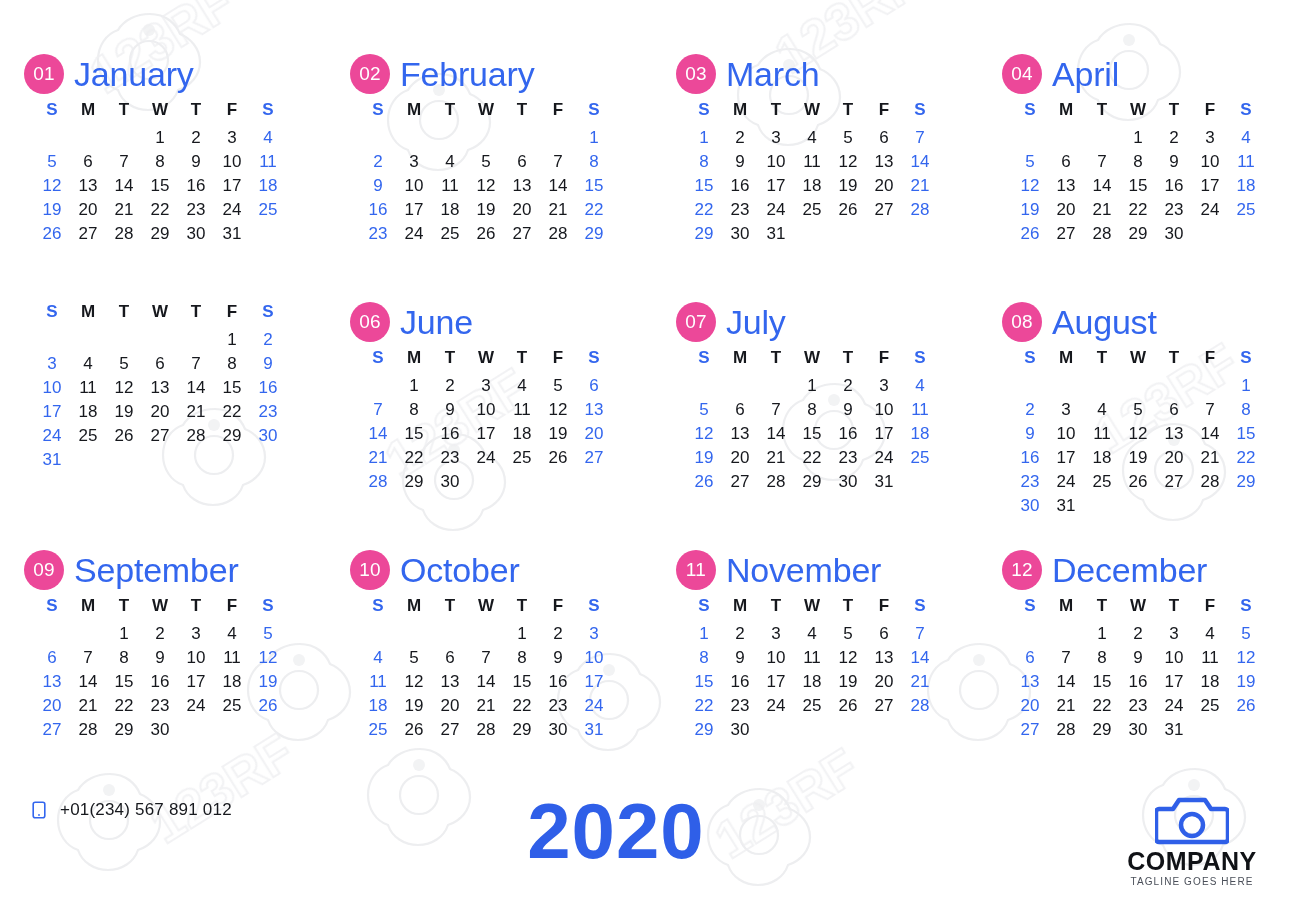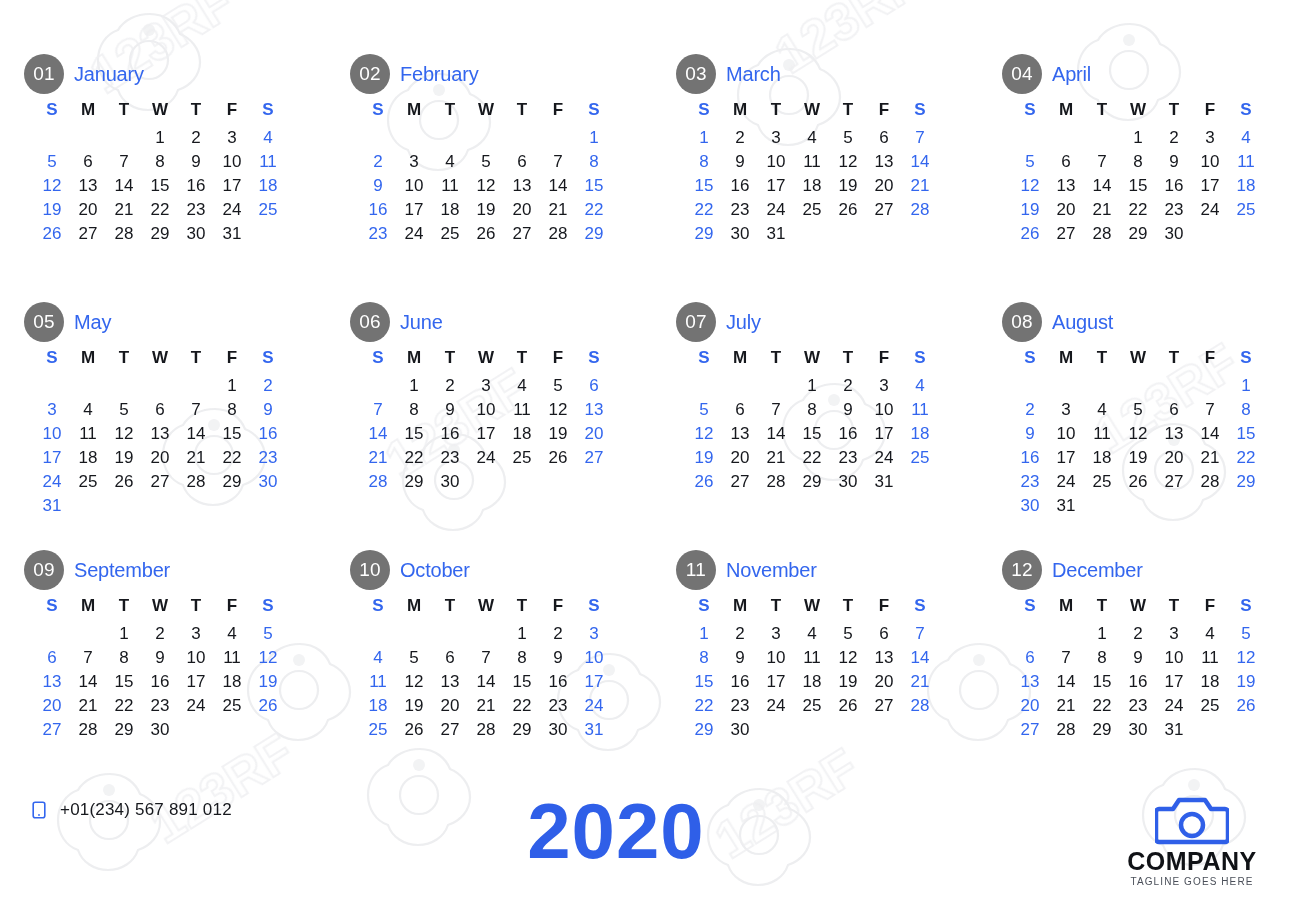--- a/index.html
+++ b/index.html
@@ -47,34 +47,34 @@
     align-items: center;
     gap: 10px;
     height: 44px;
     margin-bottom: 4px;
   }
 
   .month-badge {
     width: 40px;
     height: 40px;
     border-radius: 50%;
-    background: #737373;
+    background: #ec4899;
     color: #ffffff;
     display: flex;
     align-items: center;
     justify-content: center;
     font-size: 19px;
     font-weight: 400;
     letter-spacing: 0.3px;
     flex: 0 0 auto;
   }
 
   .month-name {
     color: #3366ee;
-    font-size: 20px;
+    font-size: 34px;
     font-weight: 400;
     letter-spacing: -0.2px;
     line-height: 1;
     white-space: nowrap;
   }
 
   .weekday-row {
     display: grid;
     grid-template-columns: repeat(7, 36px);
     margin-left: 10px;
@@ -429,24 +429,20 @@
           <div class="day">24</div>
           <div class="day weekend">25</div>
           <div class="day weekend">26</div>
           <div class="day">27</div>
           <div class="day">28</div>
           <div class="day">29</div>
           <div class="day">30</div>
         </div>
       </div>
       <div class="month-block">
-        <div class="month-header">
-          <div class="month-badge">05</div>
-          <div class="month-name">May</div>
-        </div>
         <div class="weekday-row">
           <div class="weekday weekend">S</div>
           <div class="weekday">M</div>
           <div class="weekday">T</div>
           <div class="weekday">W</div>
           <div class="weekday">T</div>
           <div class="weekday">F</div>
           <div class="weekday weekend">S</div>
         </div>
         <div class="days-grid">

